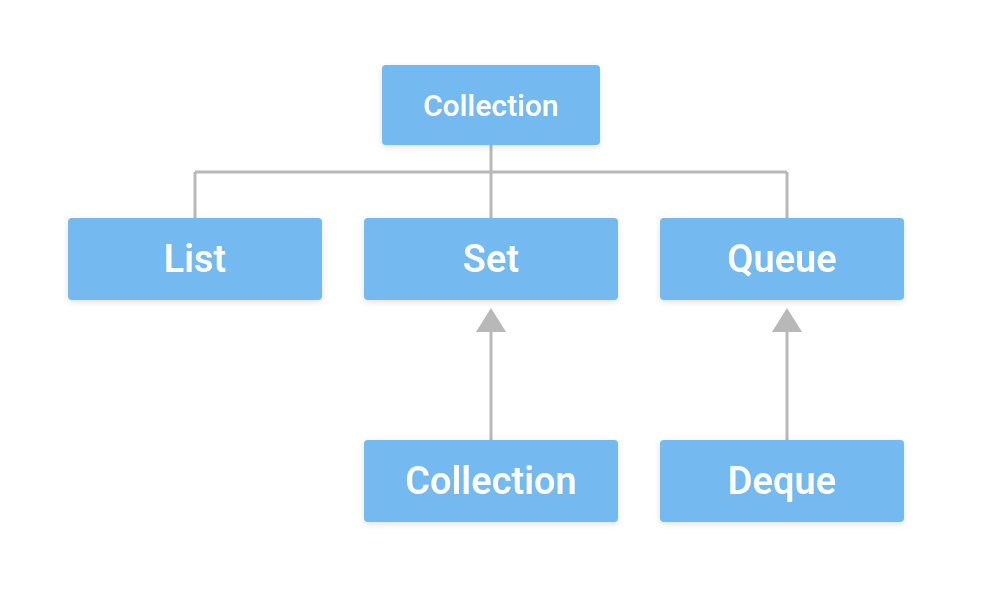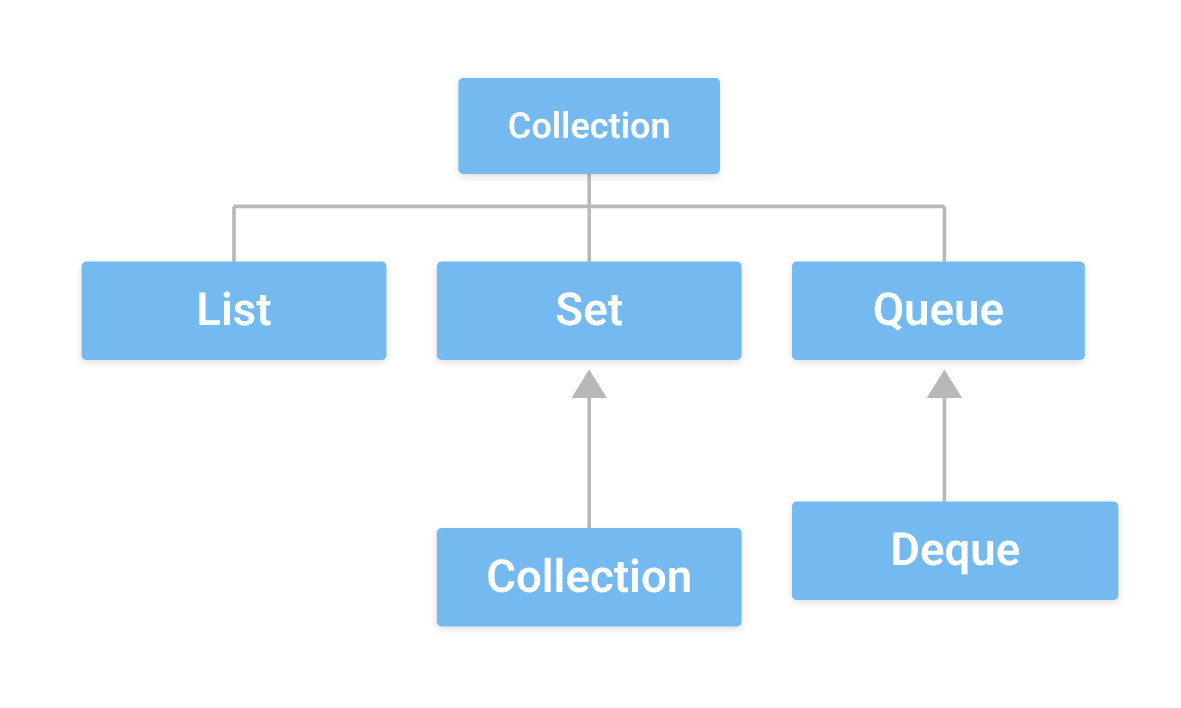--- a/index.html
+++ b/index.html
@@ -90,17 +90,17 @@
   </div>
 
   <div class="node node-mid" style="left:660px; top:218px; width:244px;">
     <span>Queue</span>
   </div>
 
   <div class="node node-mid" style="left:364px; top:440px; width:254px;">
     <span>Collection</span>
   </div>
 
-  <div class="node node-mid" style="left:660px; top:418px; width:272px;">
+  <div class="node node-mid" style="left:660px; top:440px; width:244px;">
     <span>Deque</span>
   </div>
 
 </div>
 
 </body></html>

